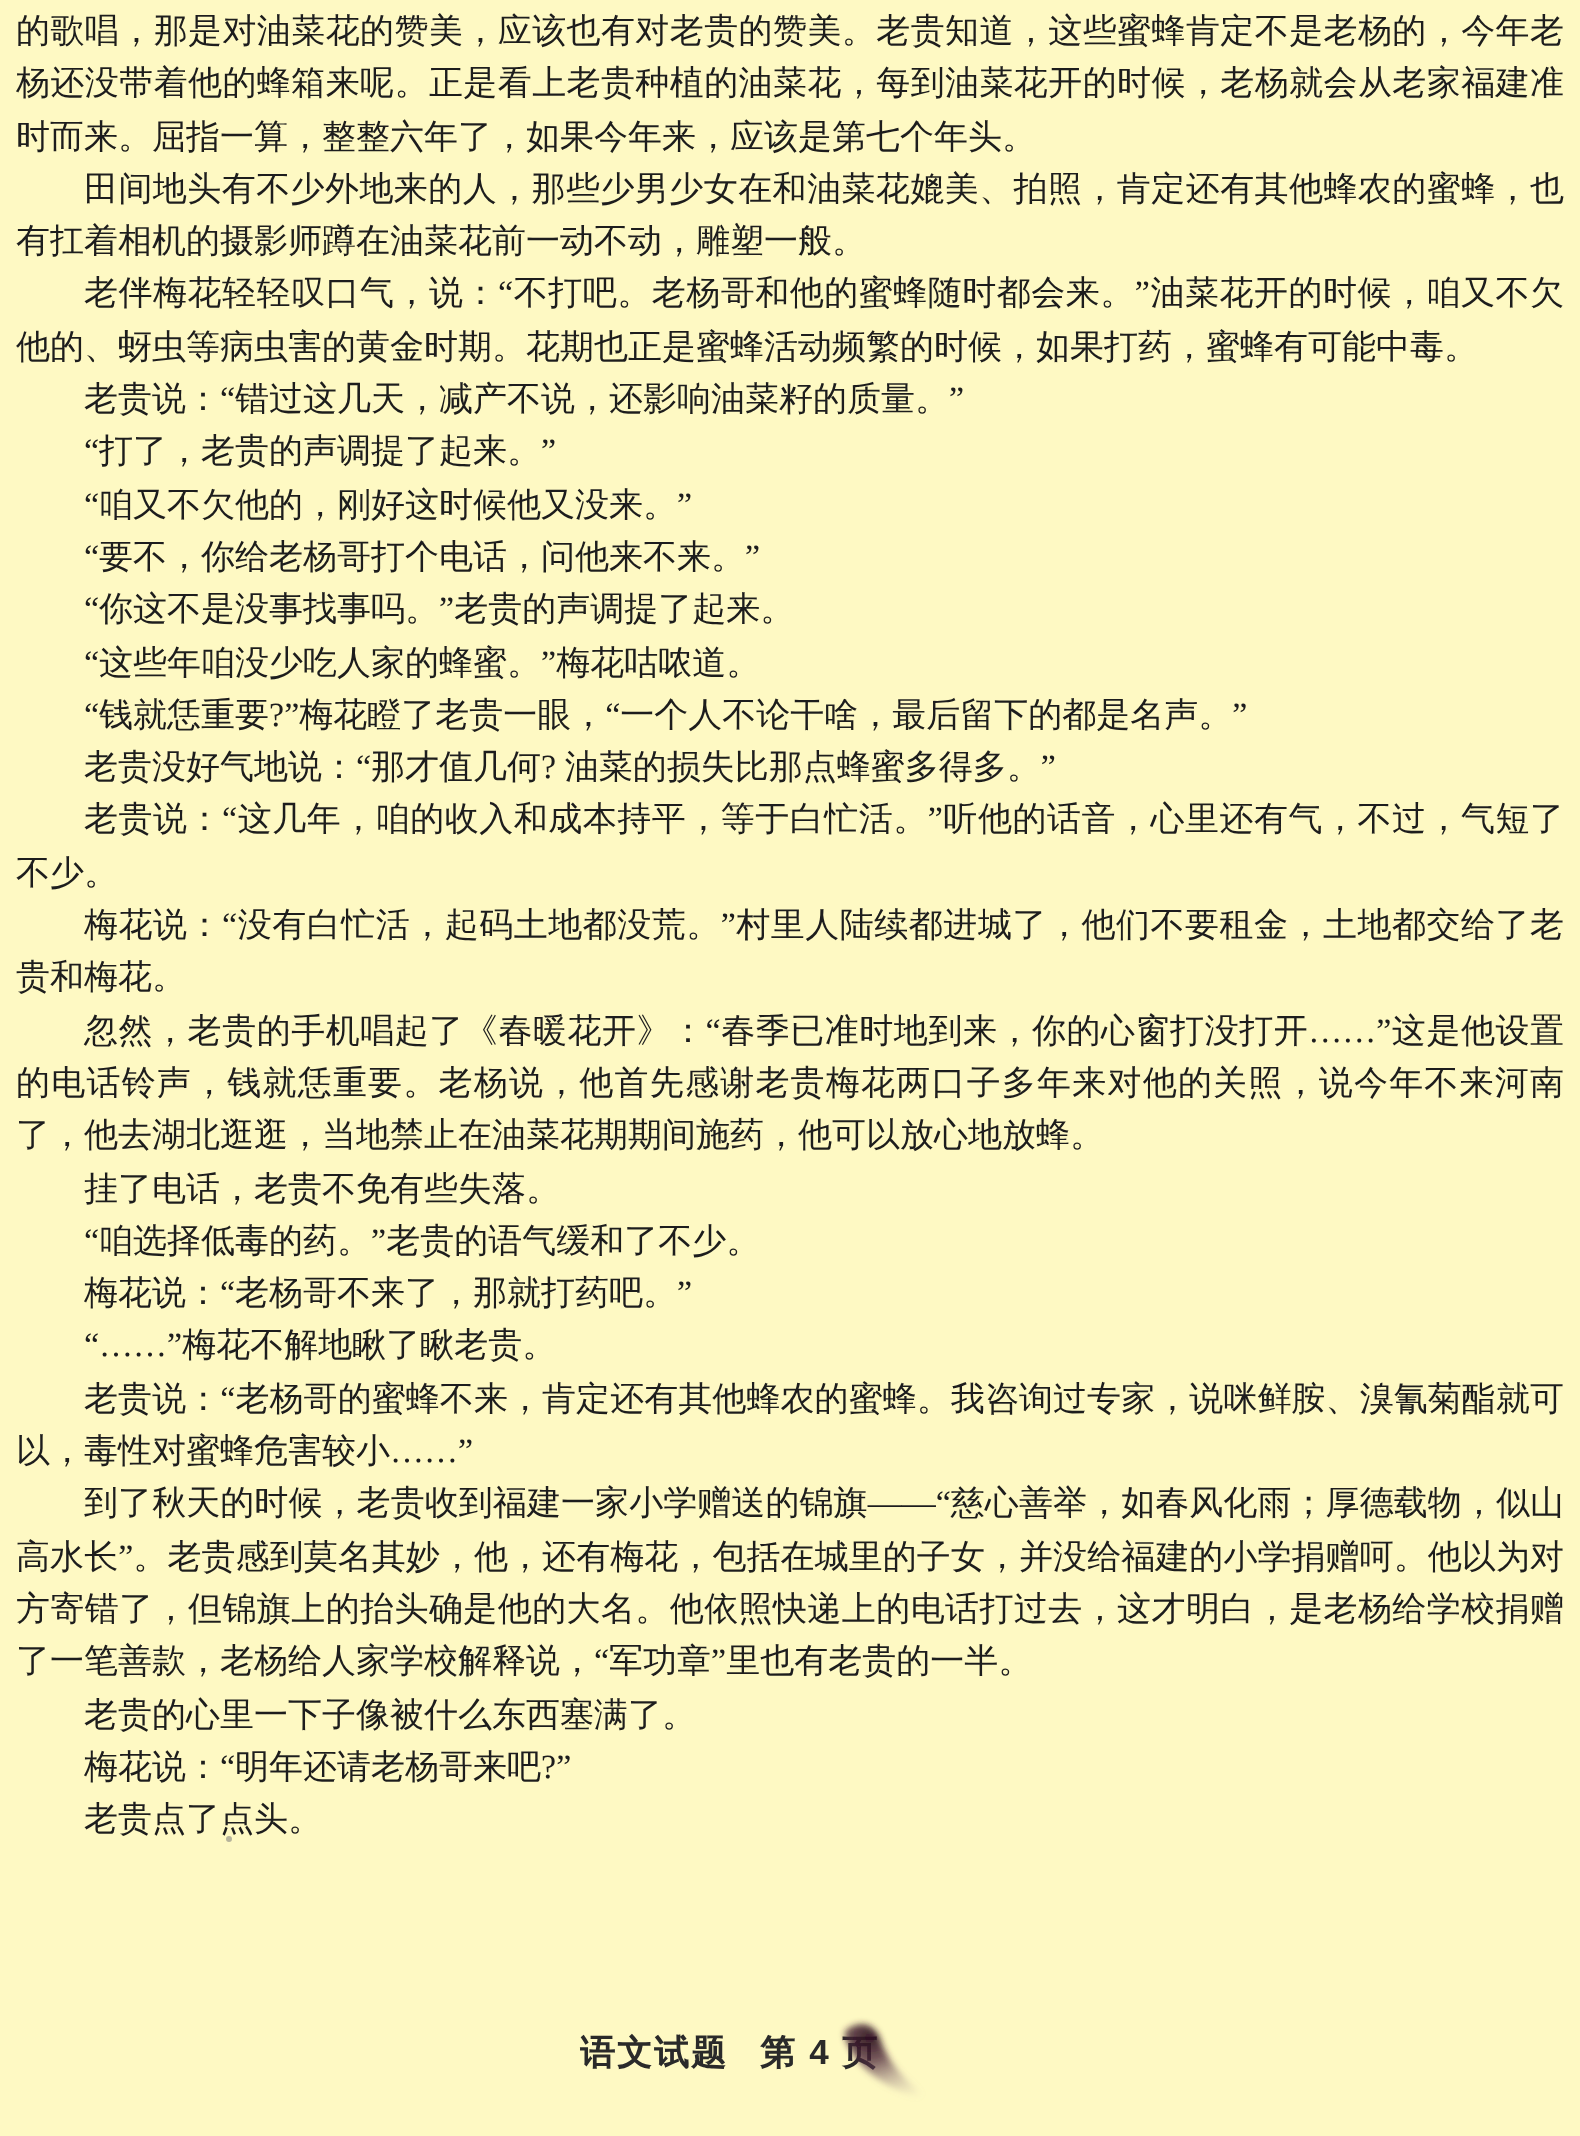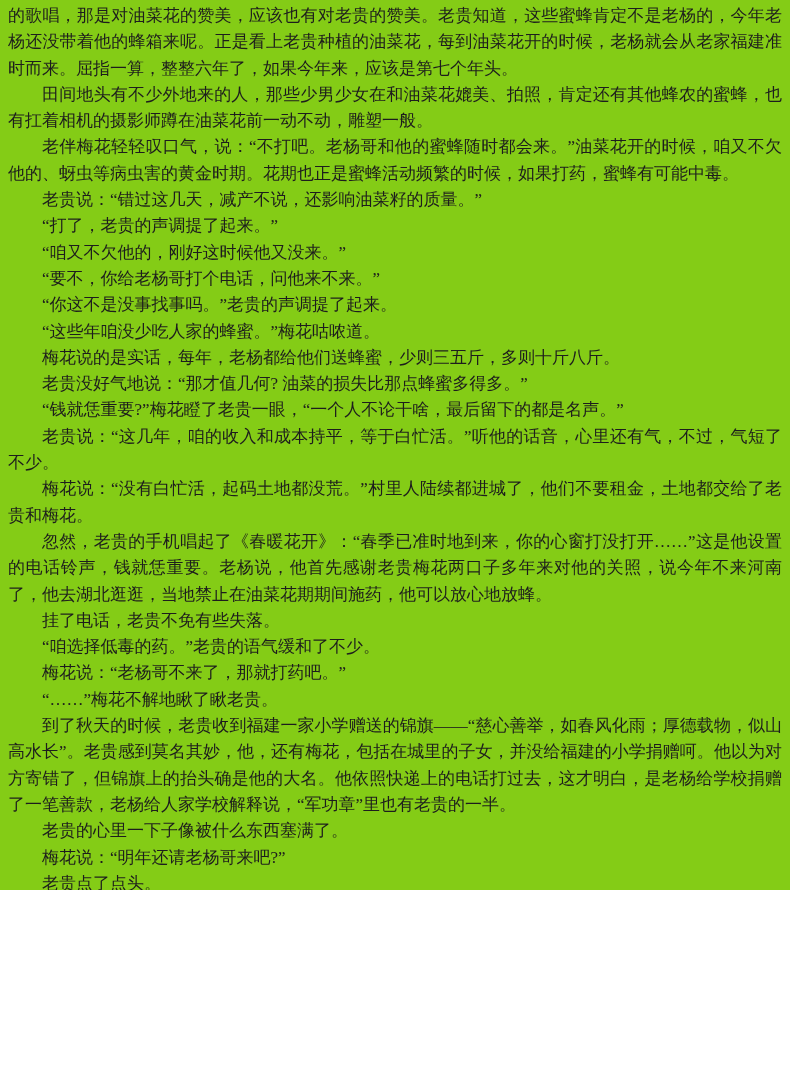--- a/index.html
+++ b/index.html
@@ -3,22 +3,22 @@
 <meta charset="utf-8">
 <style>
   html, body {
     margin: 0;
     padding: 0;
     background: #ffffff;
   }
   .page {
     position: relative;
     width: 790px;
-    height: 890px;
-    background: #84cc16;
+    height: 1068px;
+    background: #fef9c3;
     overflow: hidden;
     font-family: "Liberation Serif", serif;
   }
   .passage {
     position: absolute;
     top: 3px;
     left: 8px;
     width: 774px;
     font-size: 17px;
     line-height: 26.3px;
@@ -76,30 +76,30 @@
   <main class="passage" id="passage">
       <p class="noindent">的歌唱，那是对油菜花的赞美，应该也有对老贵的赞美。老贵知道，这些蜜蜂肯定不是老杨的，今年老杨还没带着他的蜂箱来呢。正是看上老贵种植的油菜花，每到油菜花开的时候，老杨就会从老家福建准时而来。屈指一算，整整六年了，如果今年来，应该是第七个年头。</p>
       <p class="indent">田间地头有不少外地来的人，那些少男少女在和油菜花媲美、拍照，肯定还有其他蜂农的蜜蜂，也有扛着相机的摄影师蹲在油菜花前一动不动，雕塑一般。</p>
       <p class="indent">老伴梅花轻轻叹口气，说：“不打吧。老杨哥和他的蜜蜂随时都会来。”油菜花开的时候，咱又不欠他的、蚜虫等病虫害的黄金时期。花期也正是蜜蜂活动频繁的时候，如果打药，蜜蜂有可能中毒。</p>
       <p class="indent">老贵说：“错过这几天，减产不说，还影响油菜籽的质量。”</p>
       <p class="indent">“打了，老贵的声调提了起来。”</p>
       <p class="indent">“咱又不欠他的，刚好这时候他又没来。”</p>
       <p class="indent">“要不，你给老杨哥打个电话，问他来不来。”</p>
       <p class="indent">“你这不是没事找事吗。”老贵的声调提了起来。</p>
       <p class="indent">“这些年咱没少吃人家的蜂蜜。”梅花咕哝道。</p>
-      <p class="indent">梅花说的是实话，每年，老杨都给他们送蜂蜜，少则三五斤，多则十斤八斤。</p>
+      <p class="indent">“钱就恁重要?”梅花瞪了老贵一眼，“一个人不论干啥，最后留下的都是名声。”</p>
       <p class="indent">老贵没好气地说：“那才值几何? 油菜的损失比那点蜂蜜多得多。”</p>
-      <p class="indent">“钱就恁重要?”梅花瞪了老贵一眼，“一个人不论干啥，最后留下的都是名声。”</p>
       <p class="indent">老贵说：“这几年，咱的收入和成本持平，等于白忙活。”听他的话音，心里还有气，不过，气短了不少。</p>
       <p class="indent">梅花说：“没有白忙活，起码土地都没荒。”村里人陆续都进城了，他们不要租金，土地都交给了老贵和梅花。</p>
       <p class="indent">忽然，老贵的手机唱起了《春暖花开》：“春季已准时地到来，你的心窗打没打开……”这是他设置的电话铃声，钱就恁重要。老杨说，他首先感谢老贵梅花两口子多年来对他的关照，说今年不来河南了，他去湖北逛逛，当地禁止在油菜花期期间施药，他可以放心地放蜂。</p>
       <p class="indent">挂了电话，老贵不免有些失落。</p>
       <p class="indent">“咱选择低毒的药。”老贵的语气缓和了不少。</p>
       <p class="indent">梅花说：“老杨哥不来了，那就打药吧。”</p>
       <p class="indent">“……”梅花不解地瞅了瞅老贵。</p>
+      <p class="indent">老贵说：“老杨哥的蜜蜂不来，肯定还有其他蜂农的蜜蜂。我咨询过专家，说咪鲜胺、溴氰菊酯就可以，毒性对蜜蜂危害较小……”</p>
       <p class="indent">到了秋天的时候，老贵收到福建一家小学赠送的锦旗——“慈心善举，如春风化雨；厚德载物，似山高水长”。老贵感到莫名其妙，他，还有梅花，包括在城里的子女，并没给福建的小学捐赠呵。他以为对方寄错了，但锦旗上的抬头确是他的大名。他依照快递上的电话打过去，这才明白，是老杨给学校捐赠了一笔善款，老杨给人家学校解释说，“军功章”里也有老贵的一半。</p>
       <p class="indent">老贵的心里一下子像被什么东西塞满了。</p>
       <p class="indent">梅花说：“明年还请老杨哥来吧?”</p>
       <p class="indent">老贵点了点头。</p>
     </main>
 
   <footer class="page-footer">
     <span>语文试题</span><span class="gap"></span><span>第 4 页</span>
   </footer>
 

